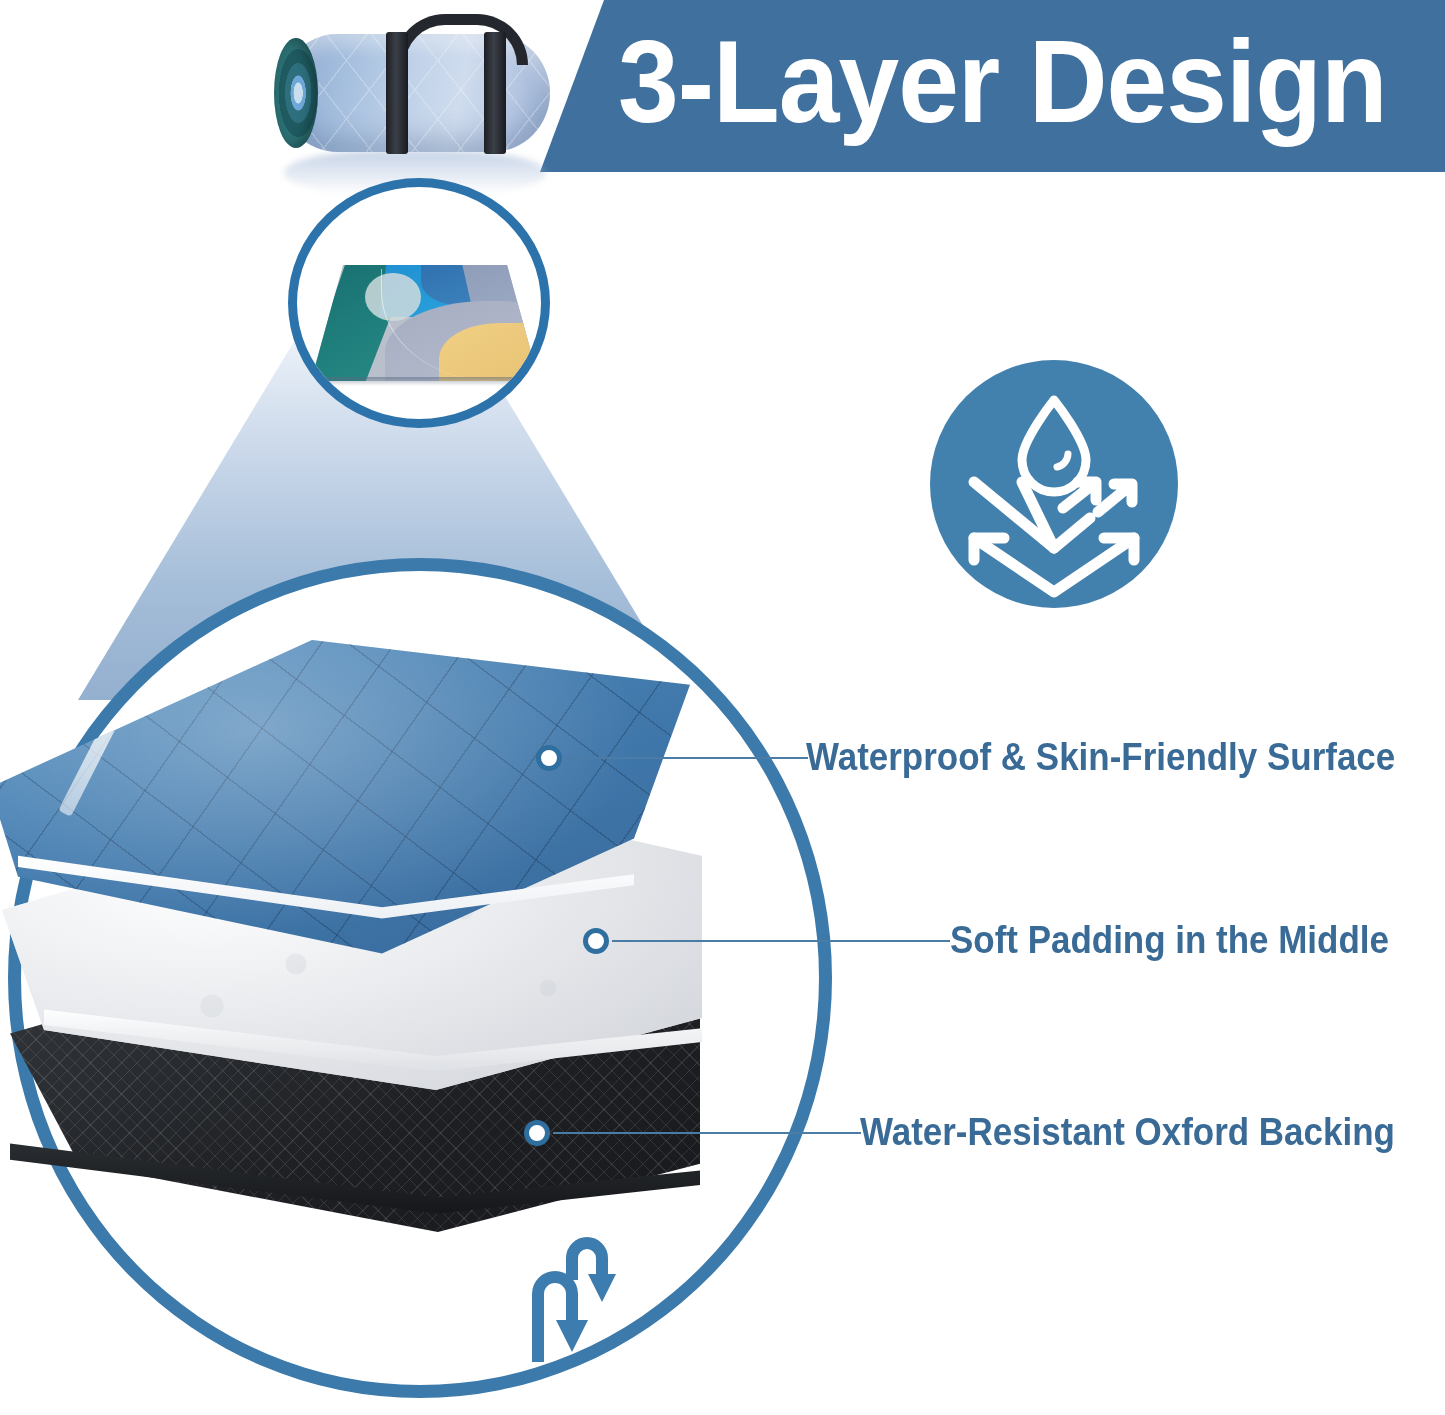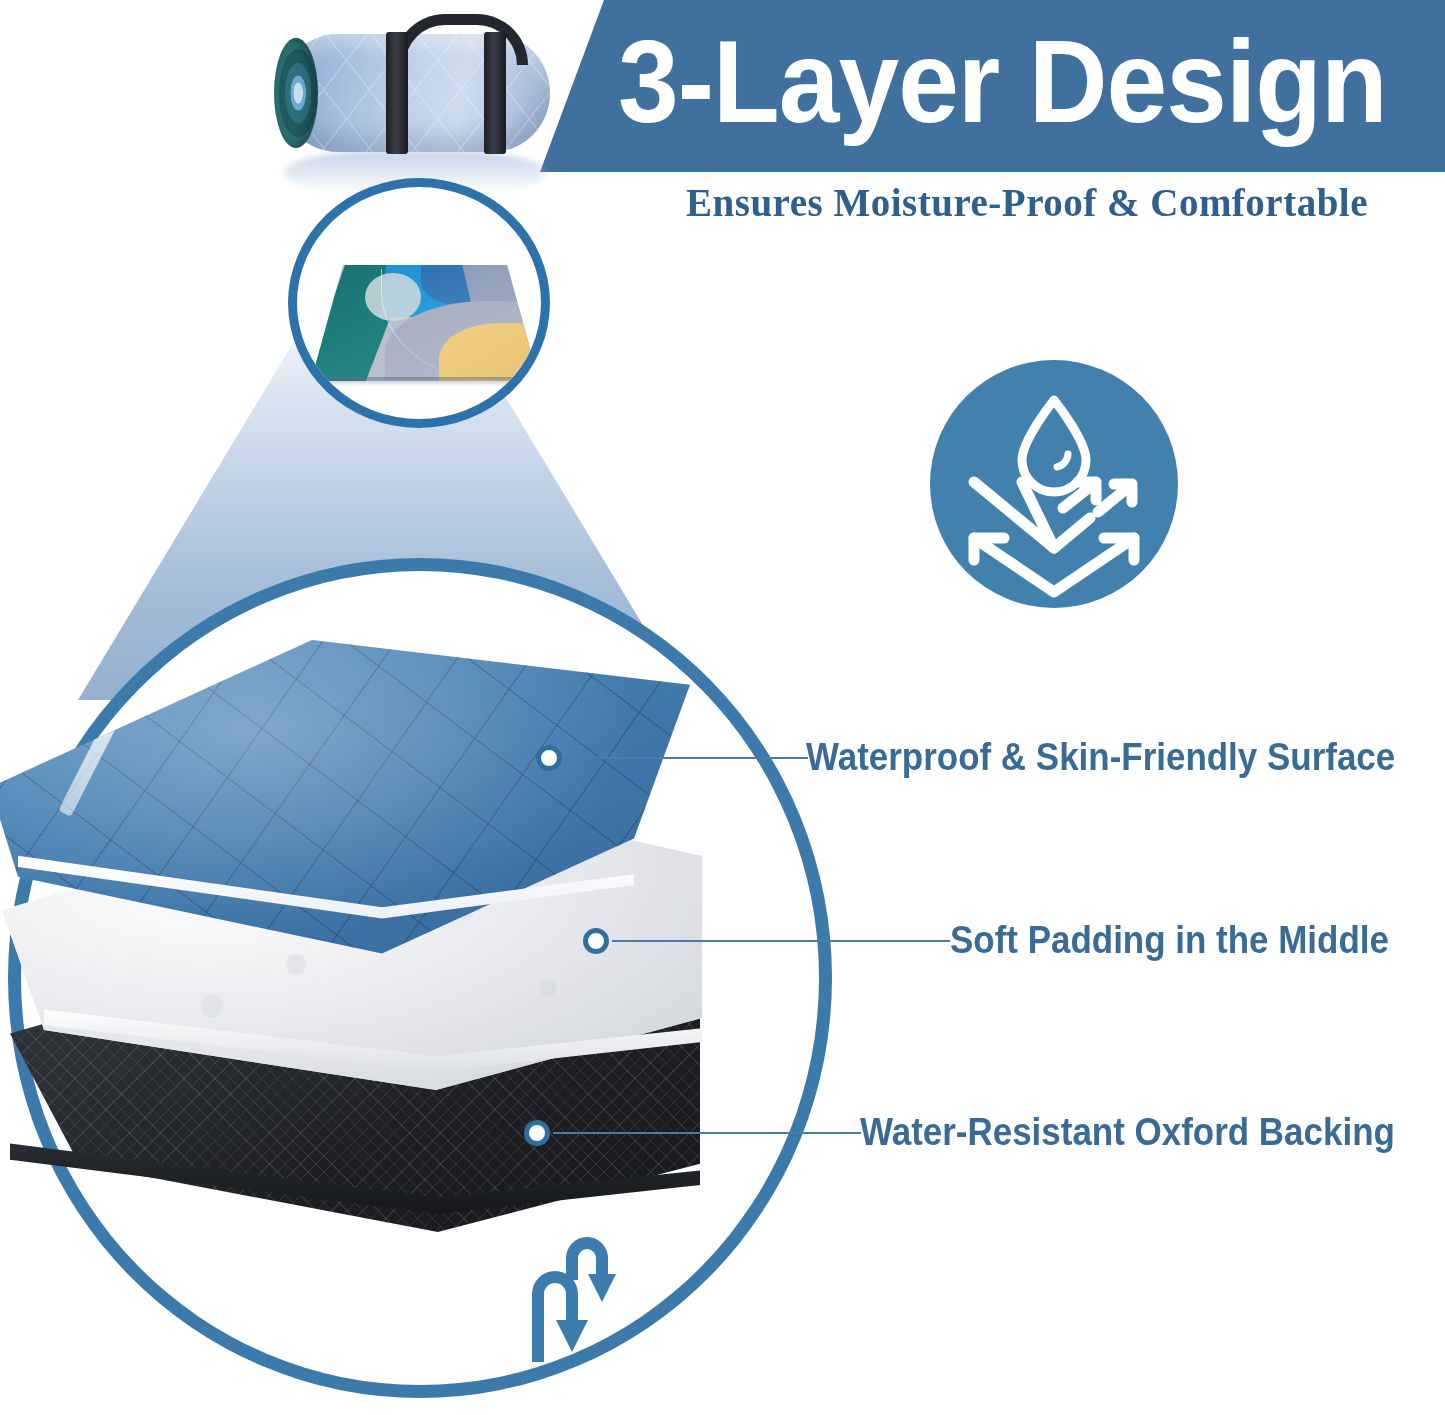--- a/index.html
+++ b/index.html
@@ -410,21 +410,20 @@
     height: 130px;
   }
 </style>
 </head>
 <body>
 
 <div id="stage">
 
   <div class="banner"></div>
   <div class="banner-title">3-Layer Design</div>
-  <div class="banner-sub">Ensures  Moisture-Proof  &amp;  Comfortable</div>
 
   <div class="roll-wrap">
     <div class="roll-reflect"></div>
     <div class="roll-body">
       <div class="roll-quilt"></div>
     </div>
     <div class="roll-end"></div>
     <div class="roll-handle"></div>
     <div class="roll-strap s1"></div>
     <div class="roll-strap s2"></div>

